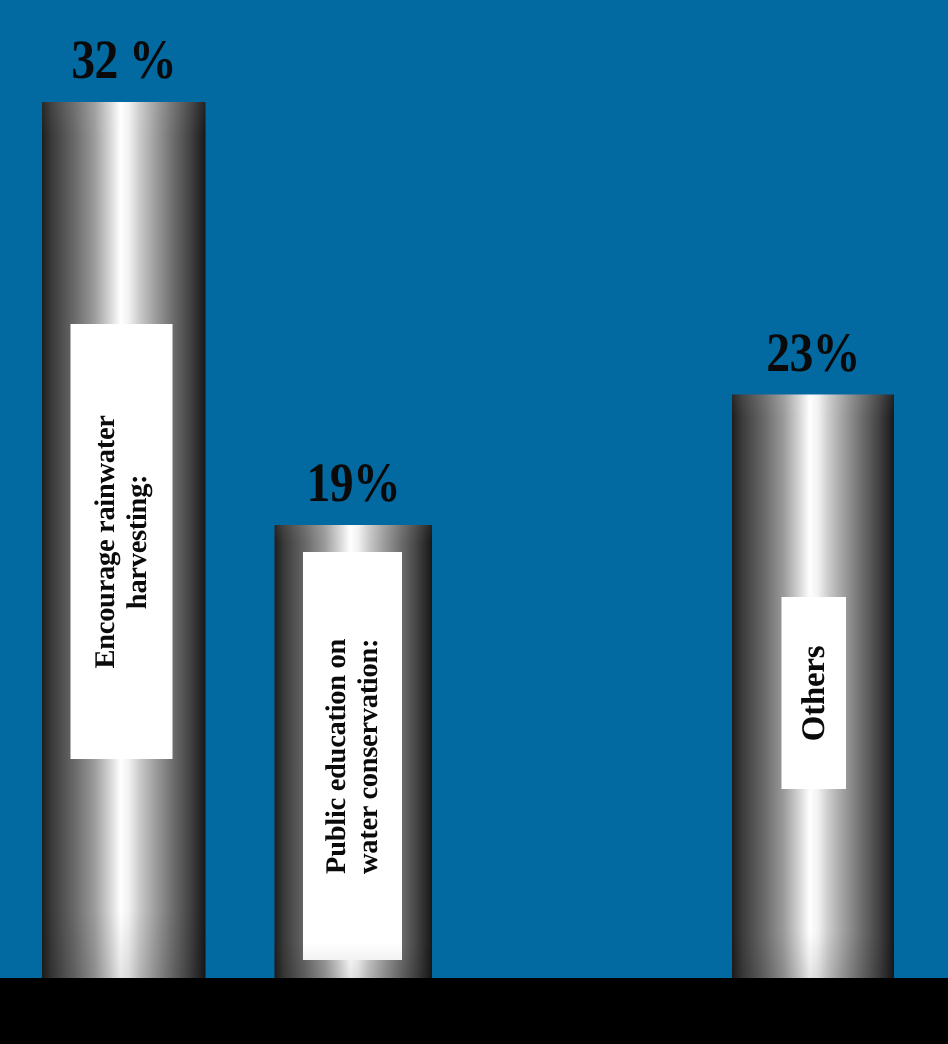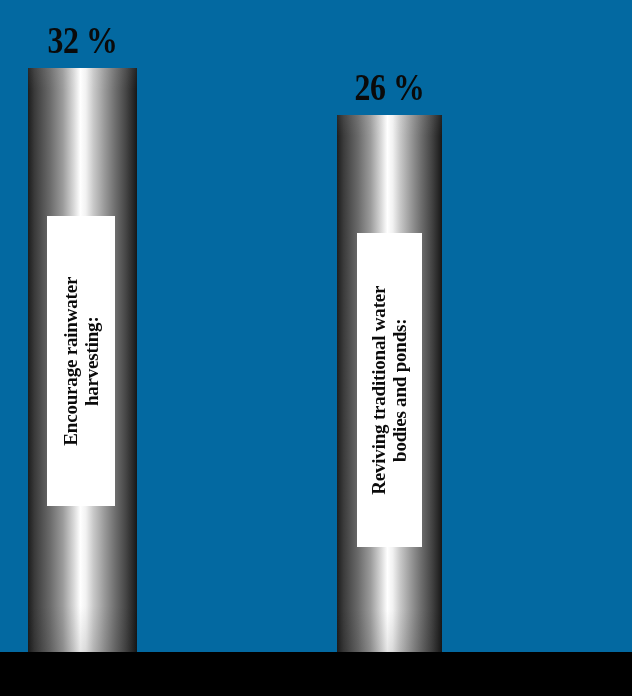--- a/index.html
+++ b/index.html
@@ -123,29 +123,37 @@
     <div class="bar-group" style="left:28px; width:109px; height:584px;">
       <div class="value-label" style="top:-46px;">32 %</div>
       <div class="cylinder" style="height:584px;">
         <div class="caption-plate" style="left:19px; right:22px; top:148px; height:290px;">
           <div class="caption-text" style="font-size:19px; width:280px;">Encourage rainwater
 harvesting:</div>
         </div>
       </div>
     </div>
 
-
-    <div class="bar-group" style="left:337px; width:105px; height:537px;">
-      <div class="value-label" style="top:-46px;">26 %</div>
-      <div class="cylinder" style="height:537px;">
-        <div class="caption-plate" style="left:20px; right:20px; top:118px; height:314px;">
-          <div class="caption-text" style="font-size:19px; width:306px;">Reviving traditional water
-bodies and ponds:</div>
+    <div class="bar-group" style="left:183px; width:105px; height:302px;">
+      <div class="value-label" style="top:-46px;">19%</div>
+      <div class="cylinder" style="height:302px;">
+        <div class="caption-plate" style="left:19px; right:20px; top:18px; height:272px;">
+          <div class="caption-text" style="font-size:19px; width:266px;">Public education on
+water conservation:</div>
         </div>
       </div>
     </div>
 
+
+    <div class="bar-group" style="left:488px; width:108px; height:389px;">
+      <div class="value-label" style="top:-46px;">23%</div>
+      <div class="cylinder" style="height:389px;">
+        <div class="caption-plate" style="left:33px; right:32px; top:135px; height:128px;">
+          <div class="caption-text" style="font-size:22px; width:122px;">Others</div>
+        </div>
+      </div>
+    </div>
 
   </div>
 
   <div class="baseline"></div>
 
 </div>
 
 </body></html>

